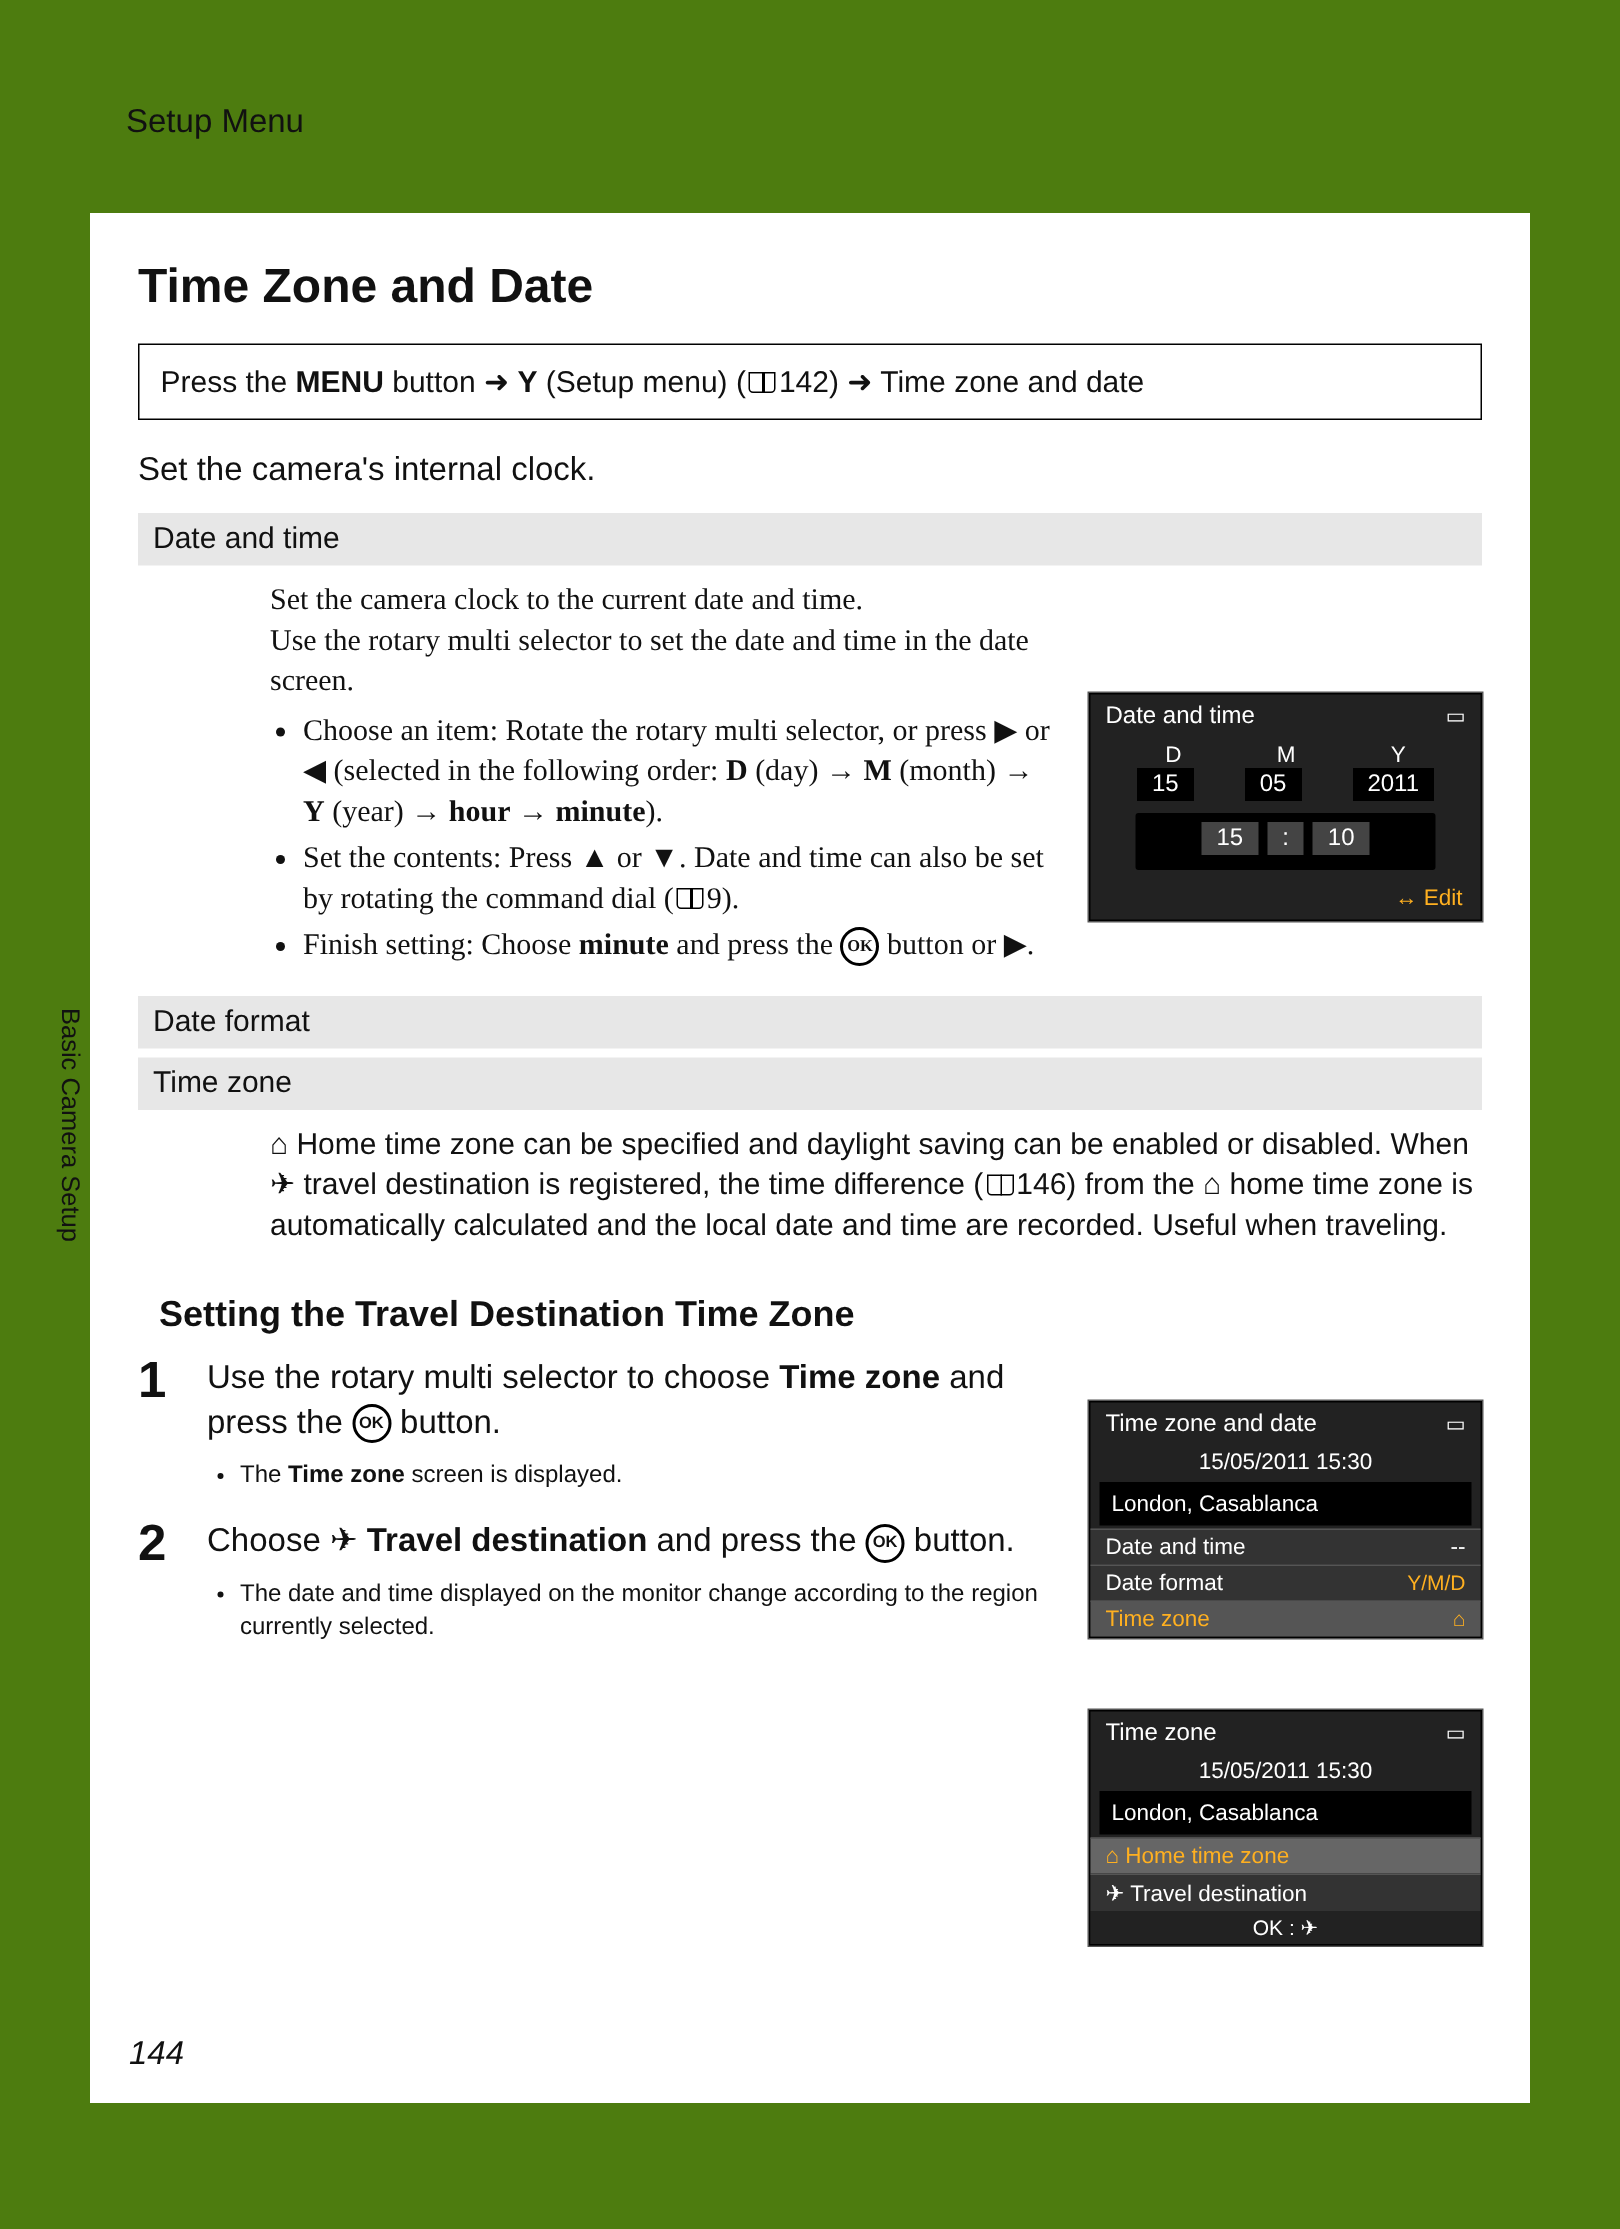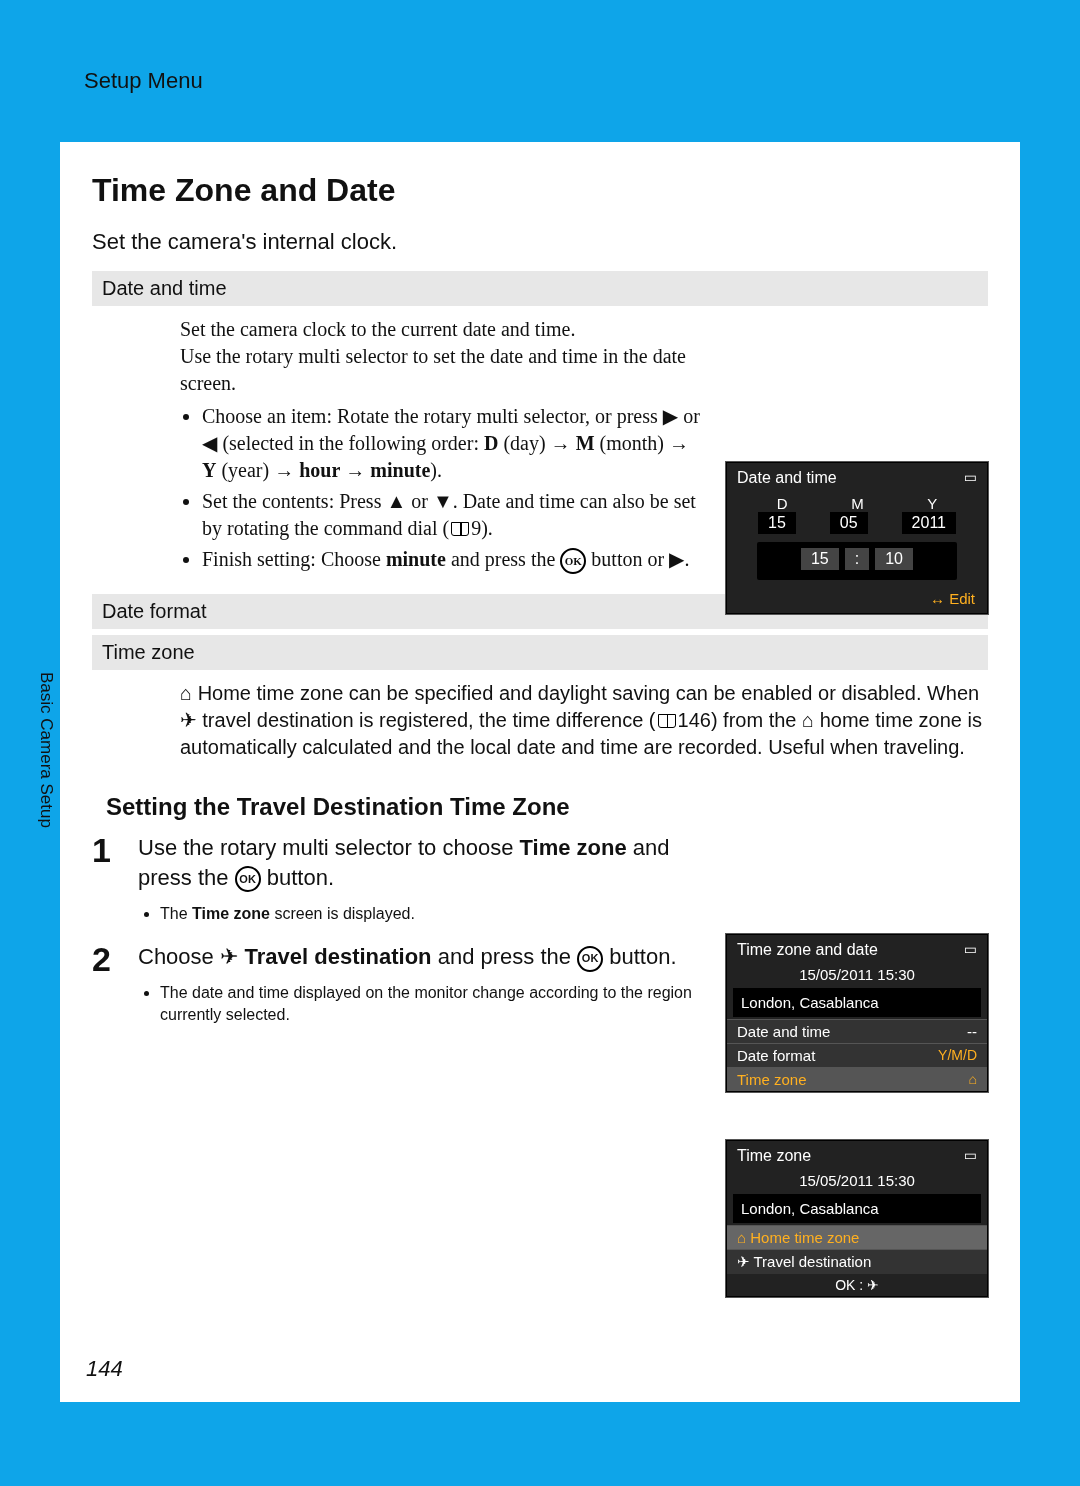--- a/index.html
+++ b/index.html
@@ -1,16 +1,16 @@
 <!DOCTYPE html>
 <html><head>
 <meta charset="utf-8">
 <style>
   html,body{margin:0;padding:0;background:#d6d6d6;font-family:Arial,Helvetica,sans-serif;color:#111;}
-  .sheet{width:1080px;height:1486px;background:#0ea5e9;position:relative;box-sizing:border-box;padding:68px 60px 0 60px;}
+  .sheet{width:1080px;height:1486px;background:#4d7c0f;position:relative;box-sizing:border-box;padding:68px 60px 0 60px;}
   .crumb{font-size:22px;margin:0 0 48px 24px;}
   .page{background:#fff;padding:30px 32px 40px 32px;min-height:1260px;box-sizing:border-box;position:relative;}
   h1{font-size:32px;font-weight:bold;margin:0 0 20px 0;}
   .navbox{border:1px solid #000;padding:12px 14px;font-size:20px;margin-bottom:20px;}
   .intro{font-size:22px;margin:4px 0 16px 0;}
   .bold{font-weight:bold;}
   .grayrow{background:#e7e7e7;padding:6px 10px;font-size:20px;margin-top:6px;}
   .blk{padding:10px 0 10px 88px;font-size:20px;line-height:1.35;}
   .bullets{margin:6px 0 0 0;padding-left:22px;}
   .bullets li{margin-bottom:4px;}
@@ -53,20 +53,23 @@
 <body>
 
 <div class="sheet">
   <div class="crumb">Setup Menu</div>
 
   <div class="page">
     <div class="sidecap">Basic Camera Setup</div>
 
     <h1>Time Zone and Date</h1>
 
+    <div class="navbox">
+      <span>Press the </span><span class="bold">MENU</span><span> button ➜ </span><span class="bold">Y</span><span> (Setup menu) (</span><span class="book-icon"></span><span>142</span><span>) ➜ </span><span>Time zone and date</span>
+    </div>
 
     <div class="intro">Set the camera's internal clock.</div>
 
     <div class="grayrow">Date and time</div>
     <div class="blk">
       <div class="twocol">
         <div class="left">
           <div>Set the camera clock to the current date and time.</div>
           <div>Use the rotary multi selector to set the date and time in the date screen.</div>
           <ul class="bullets">

